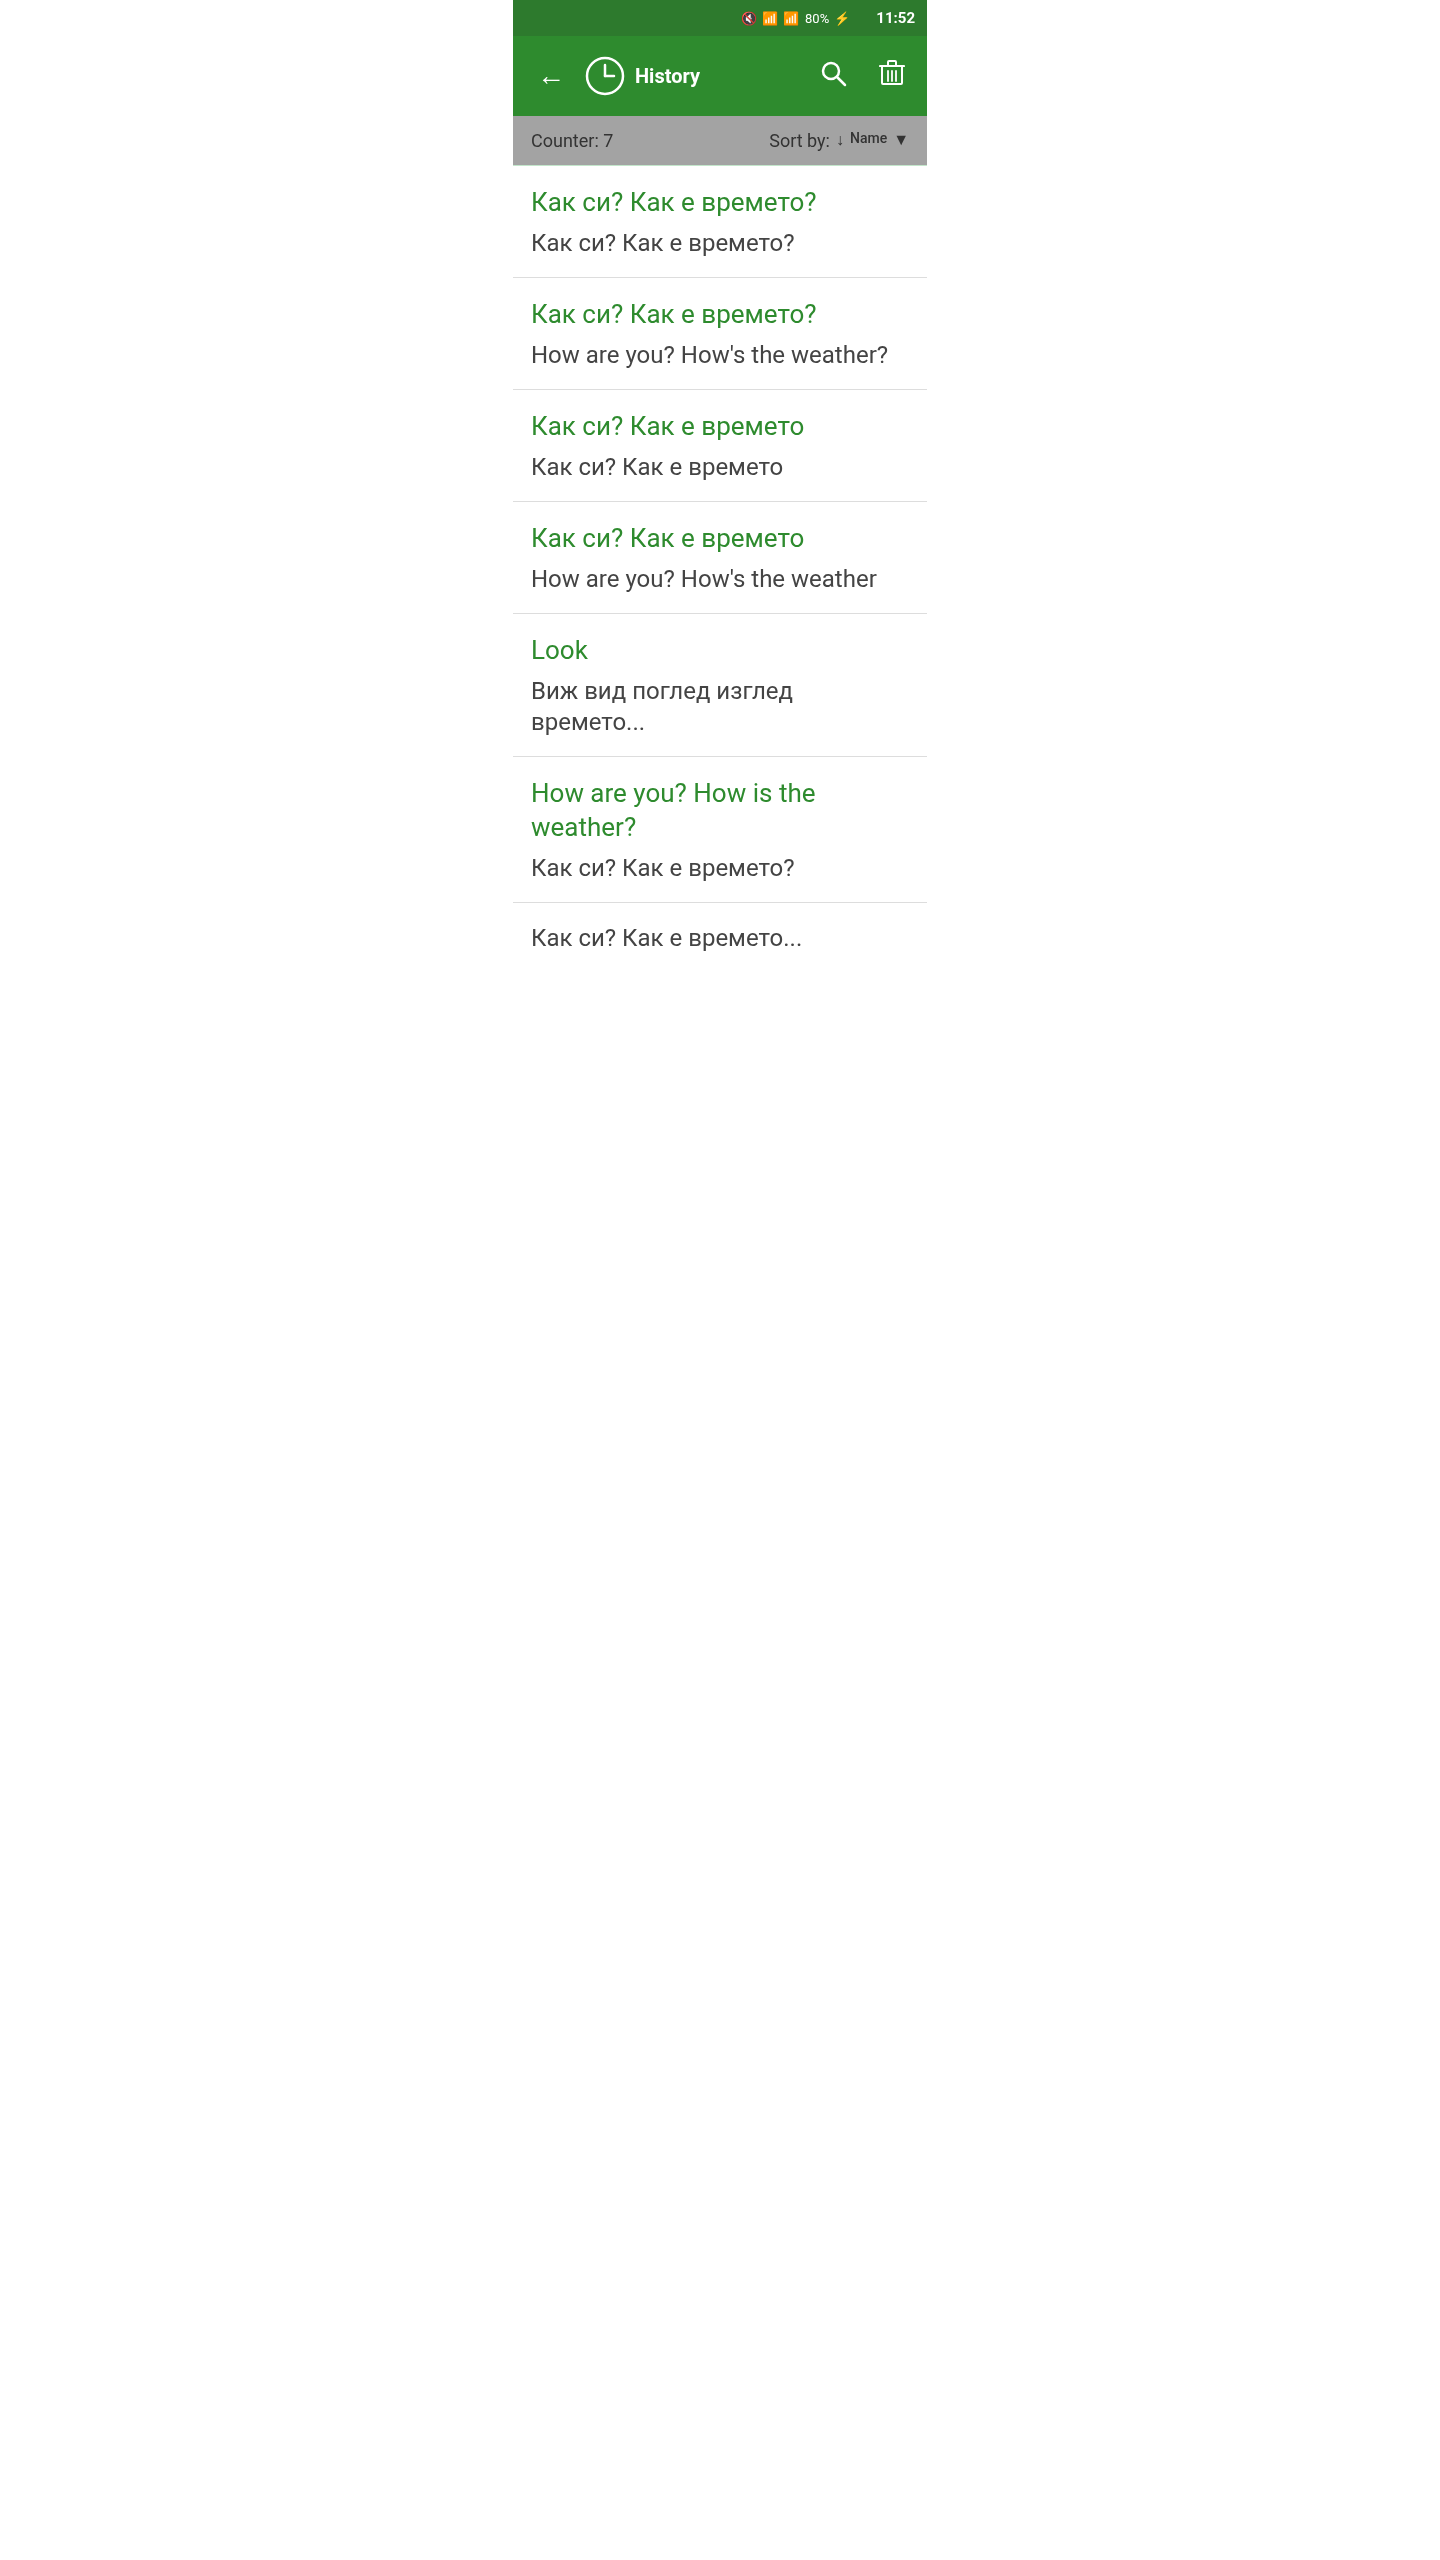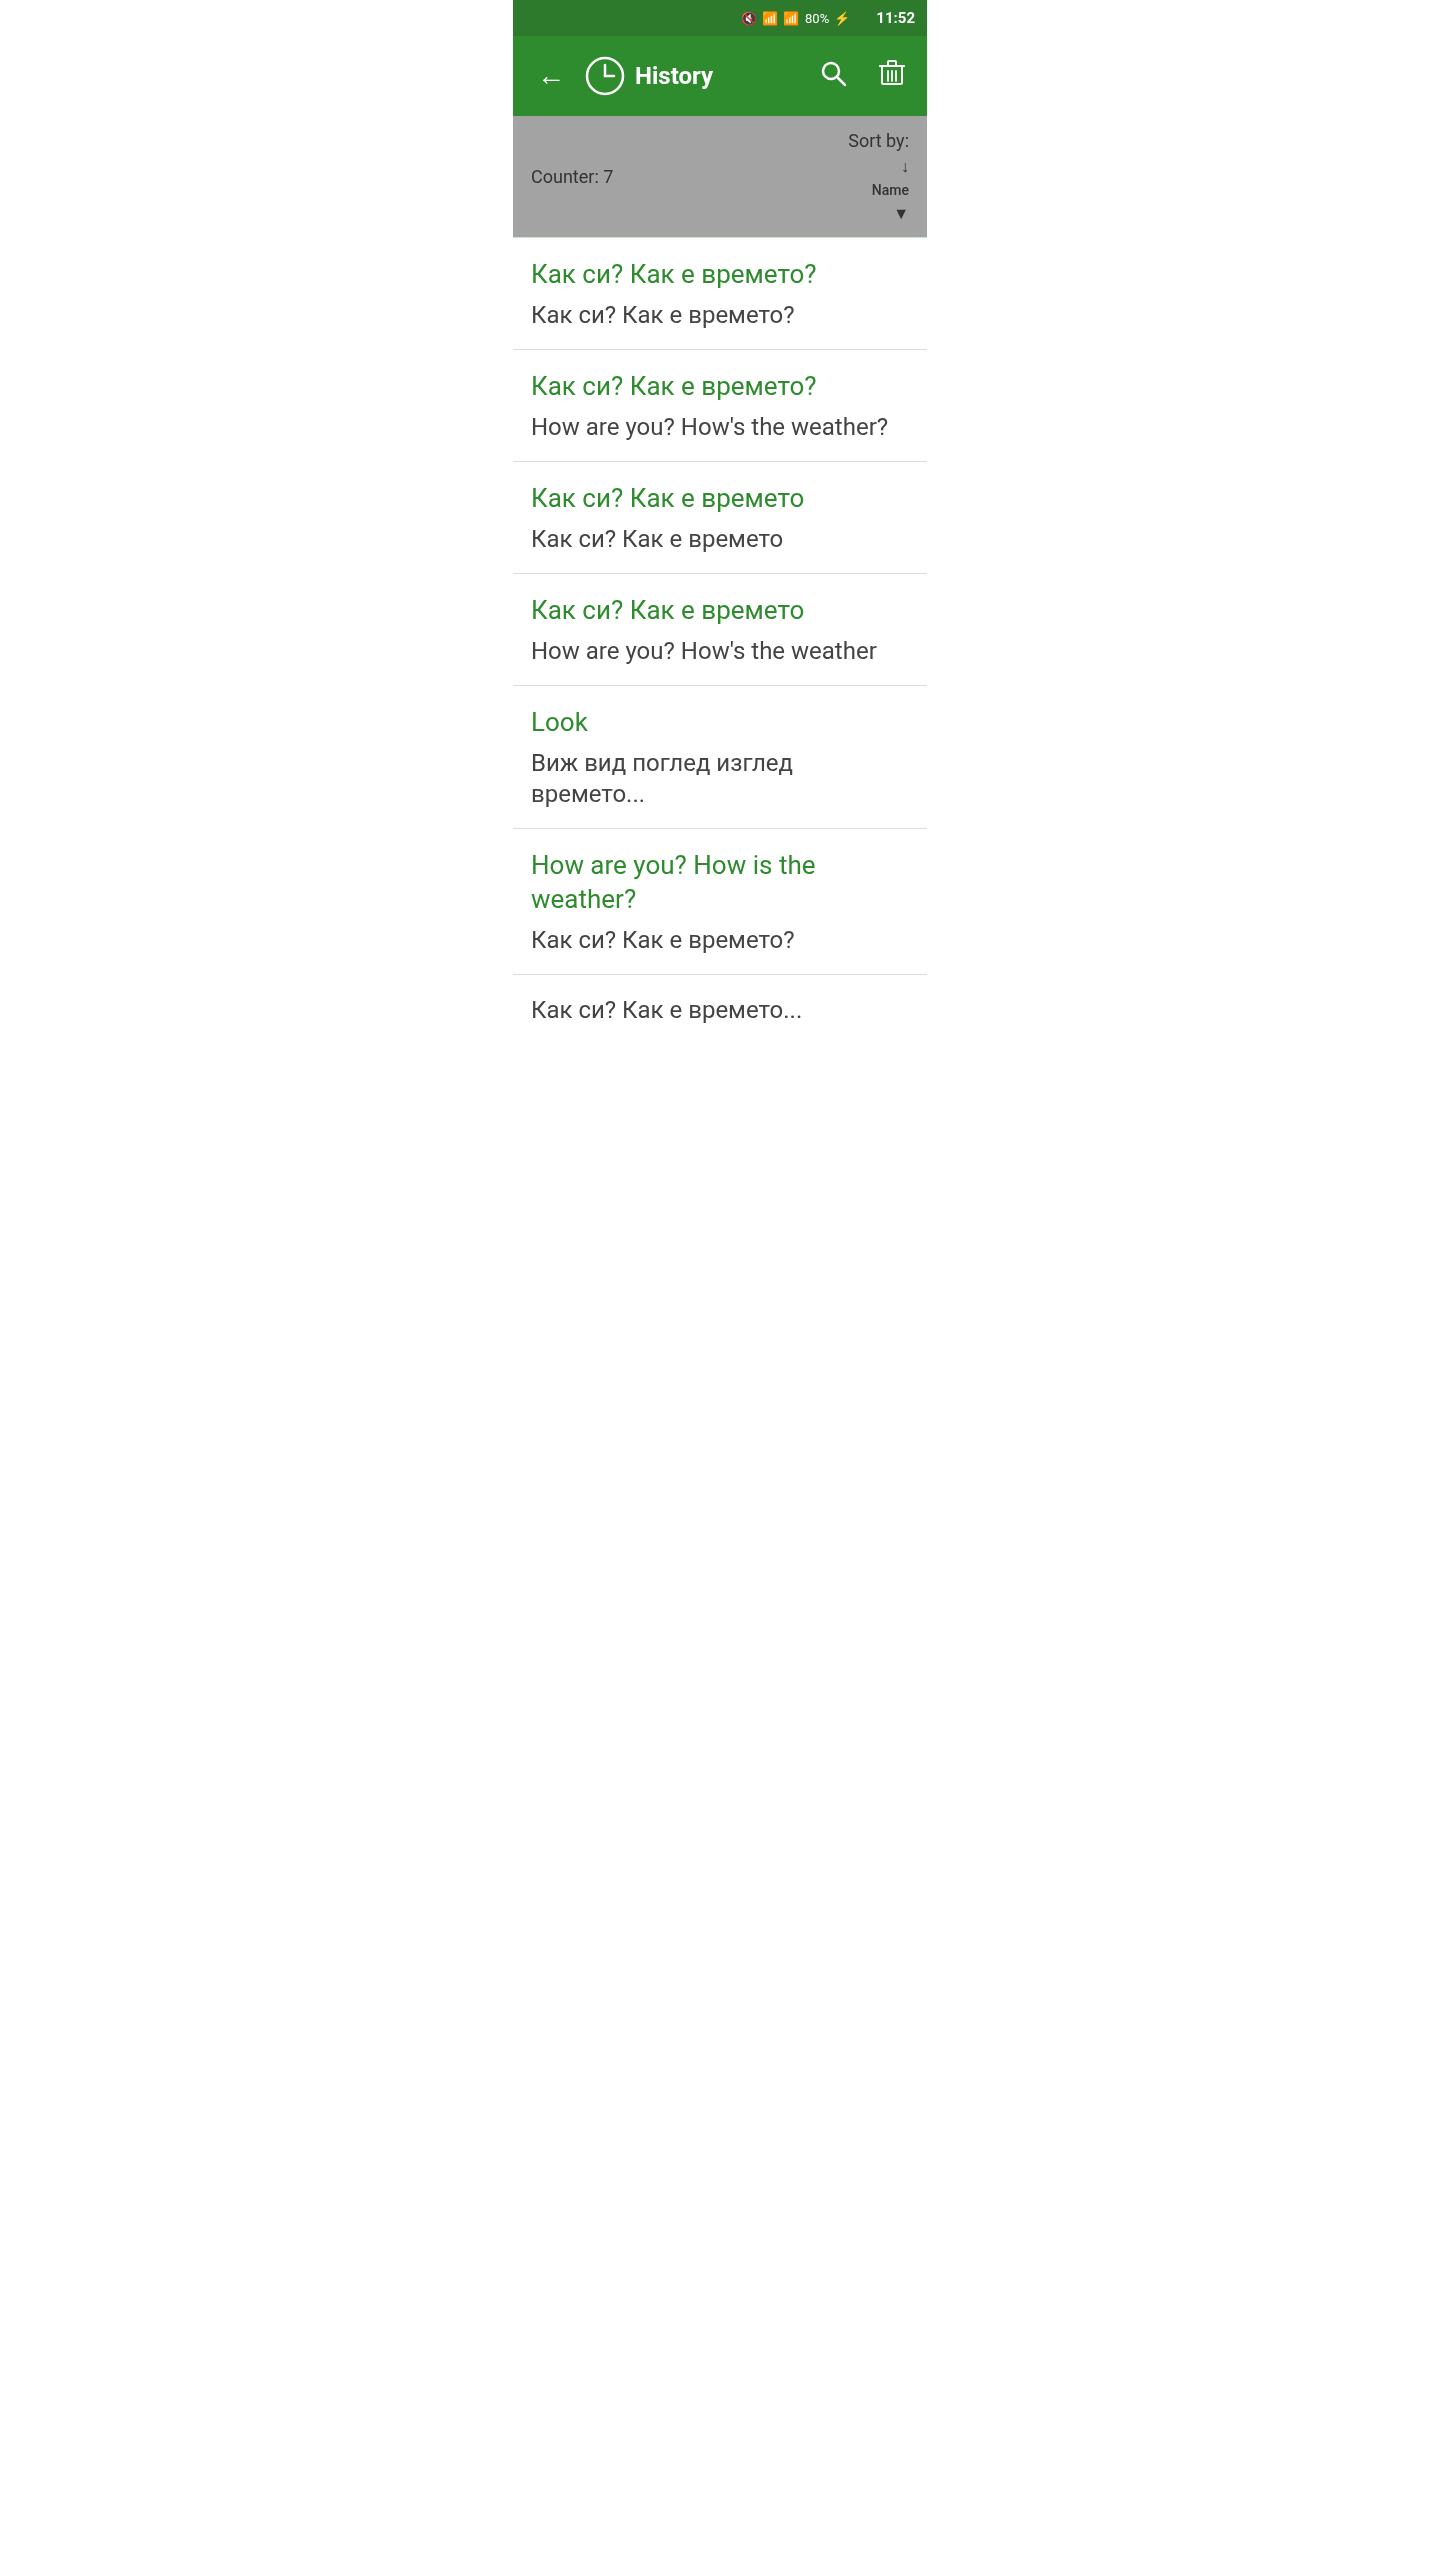--- a/index.html
+++ b/index.html
@@ -69,21 +69,21 @@
       flex: 1;
     }
 
     .clock-icon {
       width: 40px;
       height: 40px;
     }
 
     .app-bar-title {
       color: white;
-      font-size: 24px;
+      font-size: 20px;
       font-weight: bold;
     }
 
     .app-bar-actions {
       display: flex;
       align-items: center;
       gap: 20px;
     }
 
     .app-bar-icon {
@@ -103,23 +103,22 @@
       border-bottom: 1px solid #c3e6cb;
     }
 
     .counter-text {
       font-size: 18px;
       color: #333;
     }
 
     .sort-group {
       display: flex;
-      align-items: flex-end;
+      align-items: flex-start;
       gap: 6px;
-      flex-direction: column;
     }
 
     .sort-label {
       font-size: 18px;
       color: #333;
     }
 
     .sort-icon {
       font-size: 16px;
       color: #333;

